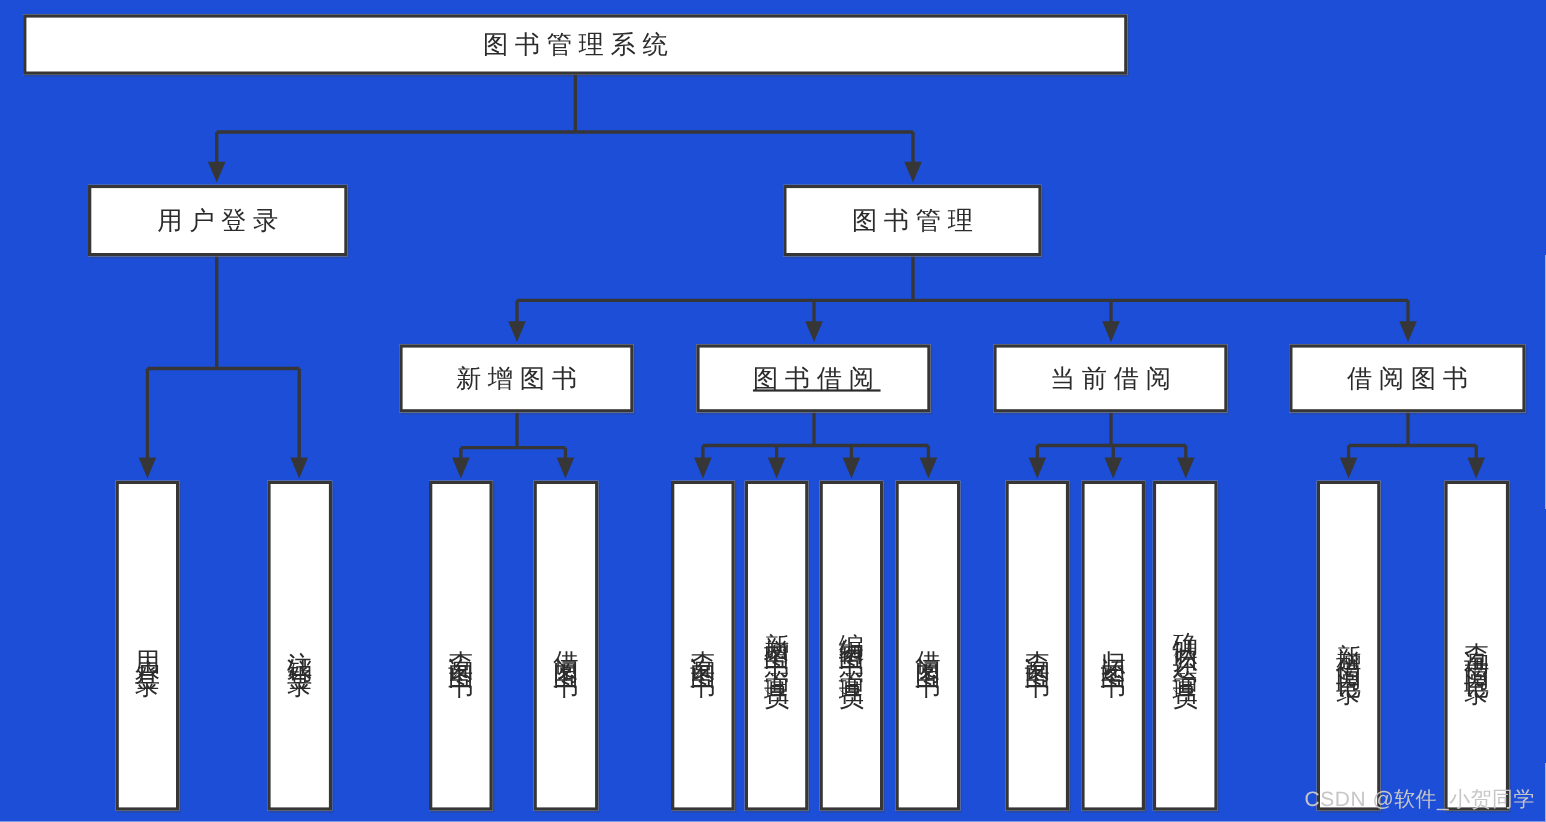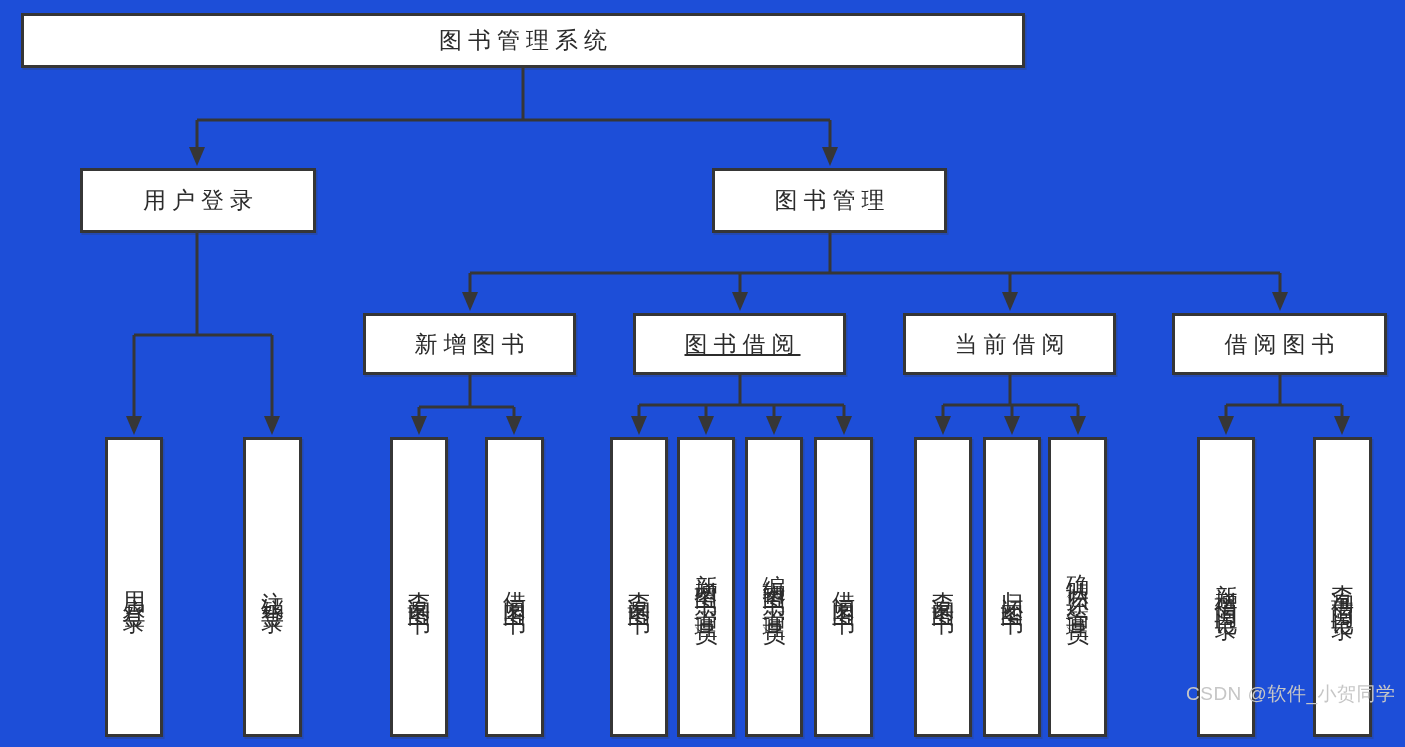--- a/index.html
+++ b/index.html
@@ -109,15 +109,15 @@
   <div class="node v-node" style="left:745px; top:437px; width:58px; height:300px;">编辑图书（管理员）</div>
   <div class="node v-node" style="left:814px; top:437px; width:59px; height:300px;">借阅图书</div>
 
   <div class="node v-node" style="left:914px; top:437px; width:58px; height:300px;">查询图书</div>
   <div class="node v-node" style="left:983px; top:437px; width:58px; height:300px;">归还图书</div>
   <div class="node v-node" style="left:1048px; top:437px; width:59px; height:300px;">确认归还（管理员）</div>
 
   <div class="node v-node" style="left:1197px; top:437px; width:58px; height:300px;">新增借阅记录</div>
   <div class="node v-node" style="left:1313px; top:437px; width:59px; height:300px;">查询借阅记录</div>
 
-  <div class="watermark" style="left:1186px; top:681px;">CSDN @软件_小贺同学</div>
+  <div class="watermark" style="left:1186px; top:714px;">CSDN @软件_小贺同学</div>
 
 </div>
 
 </body></html>

